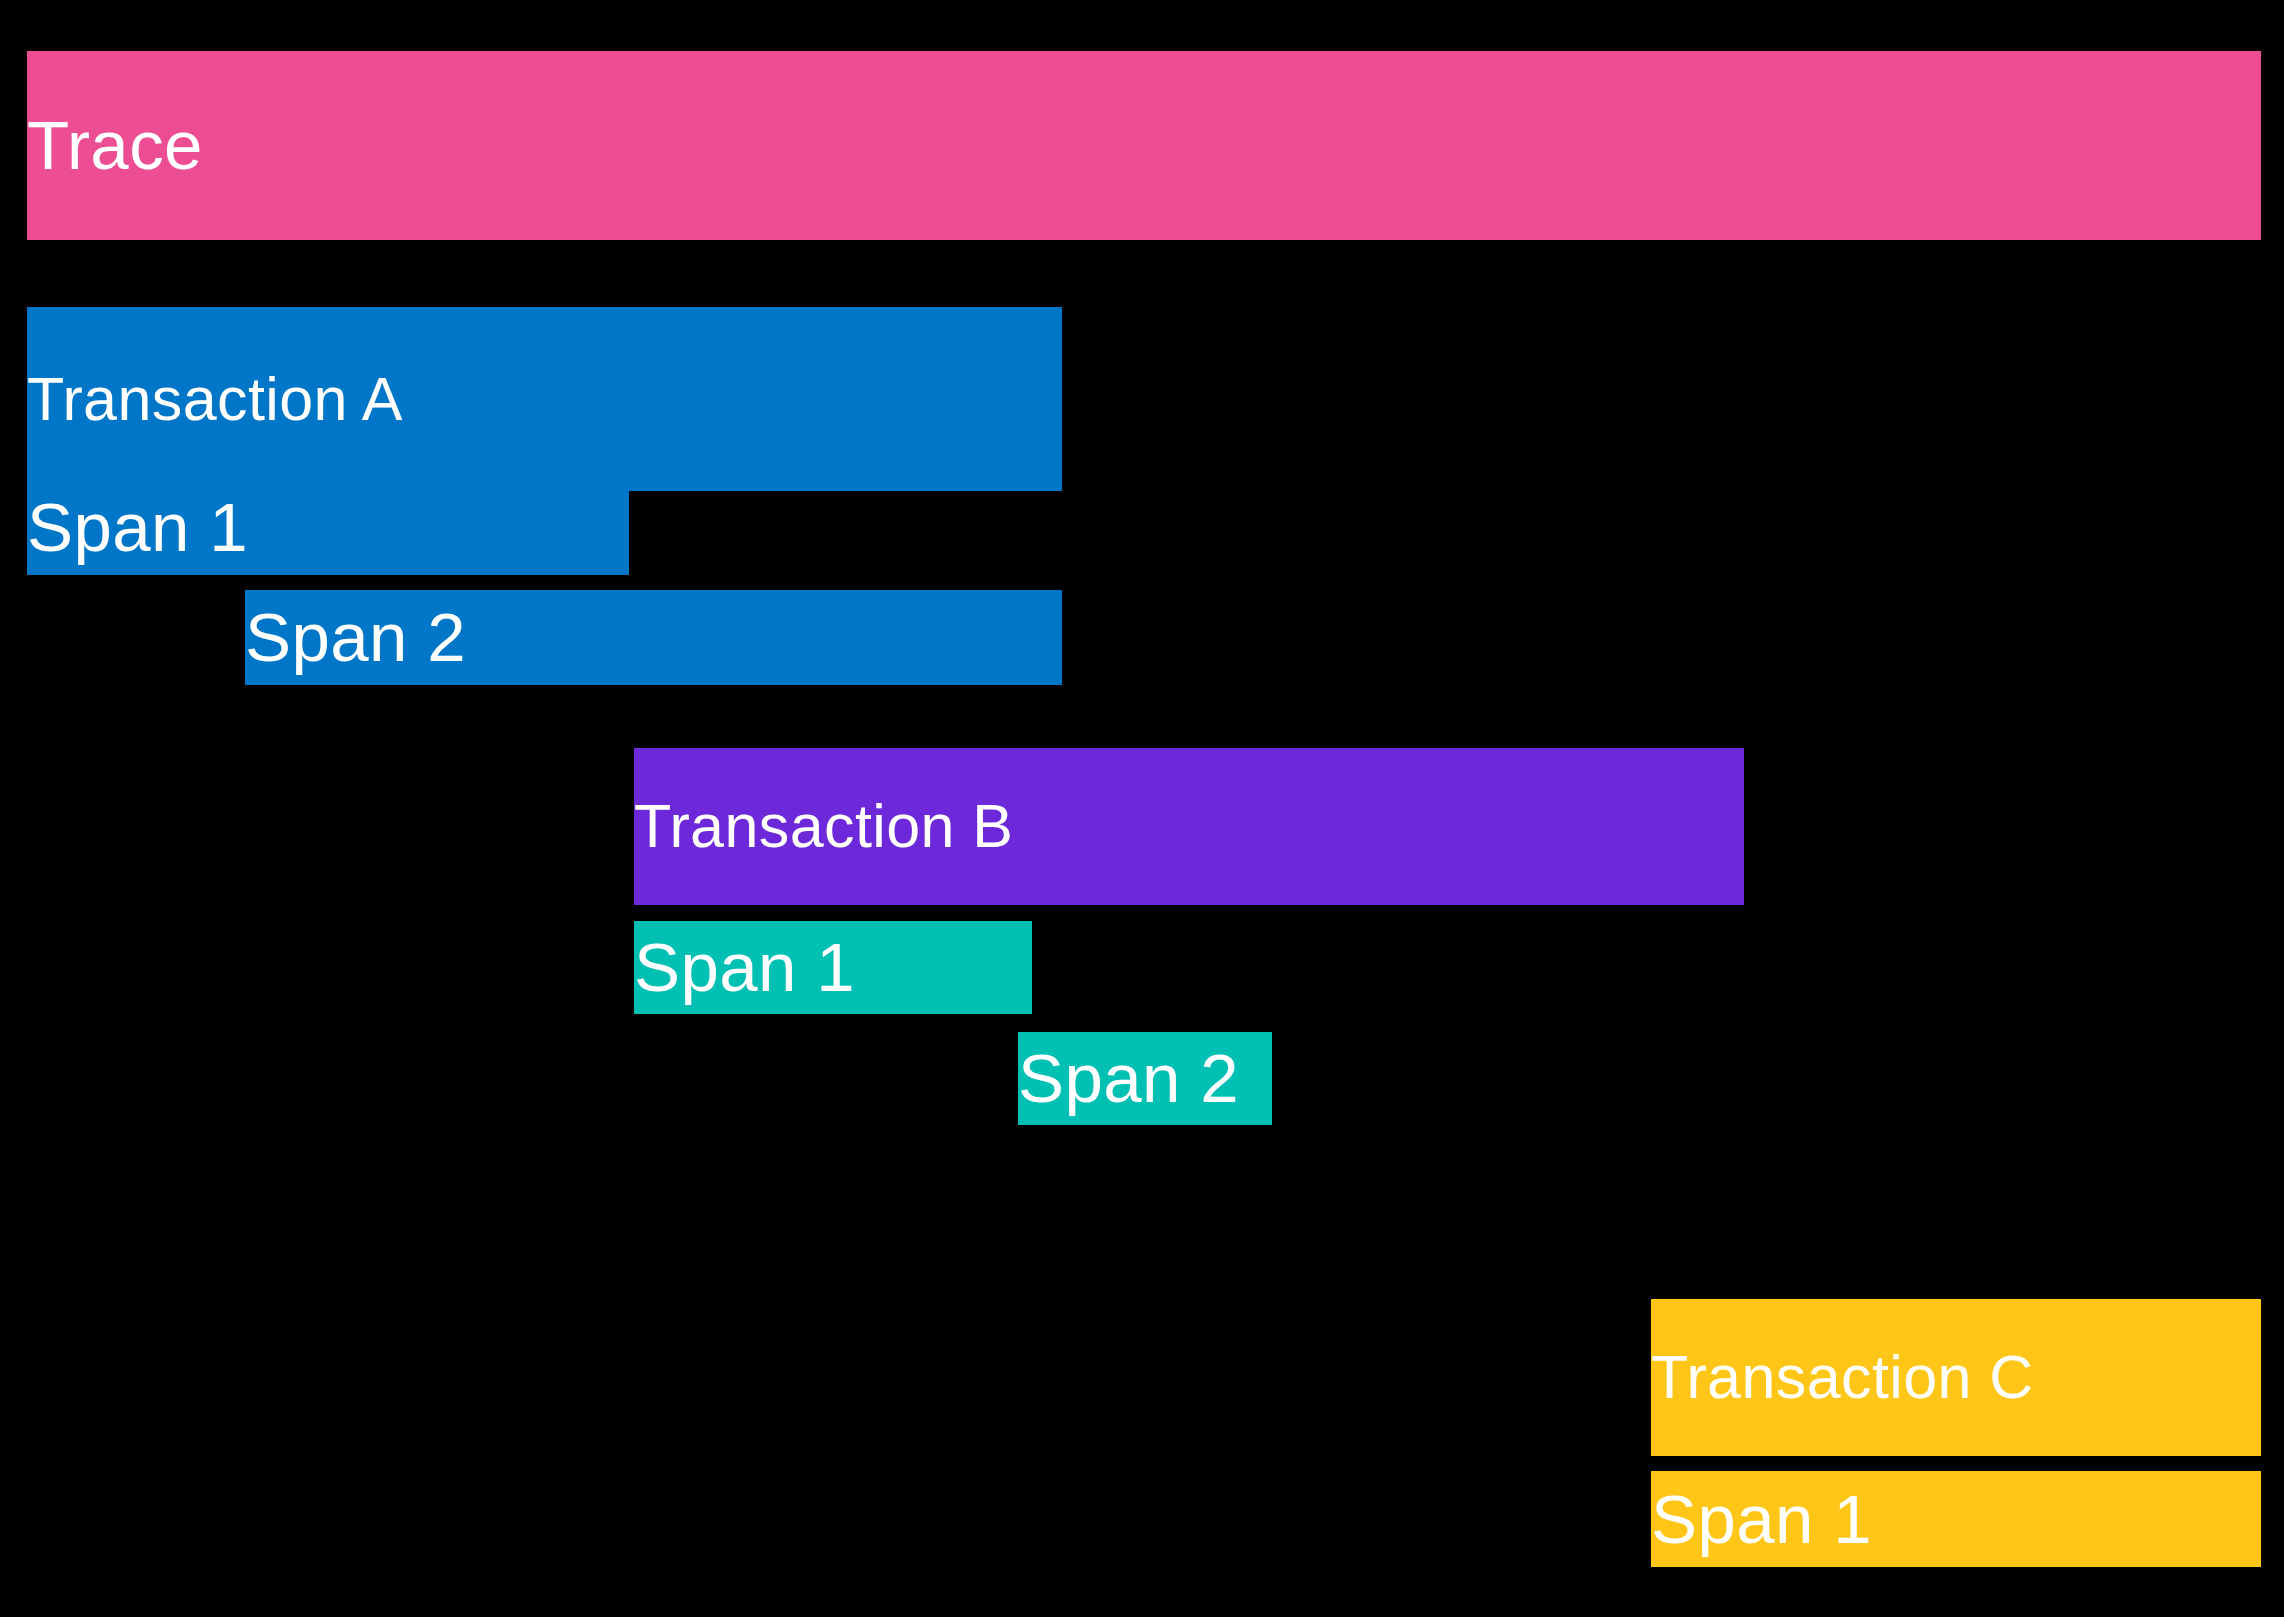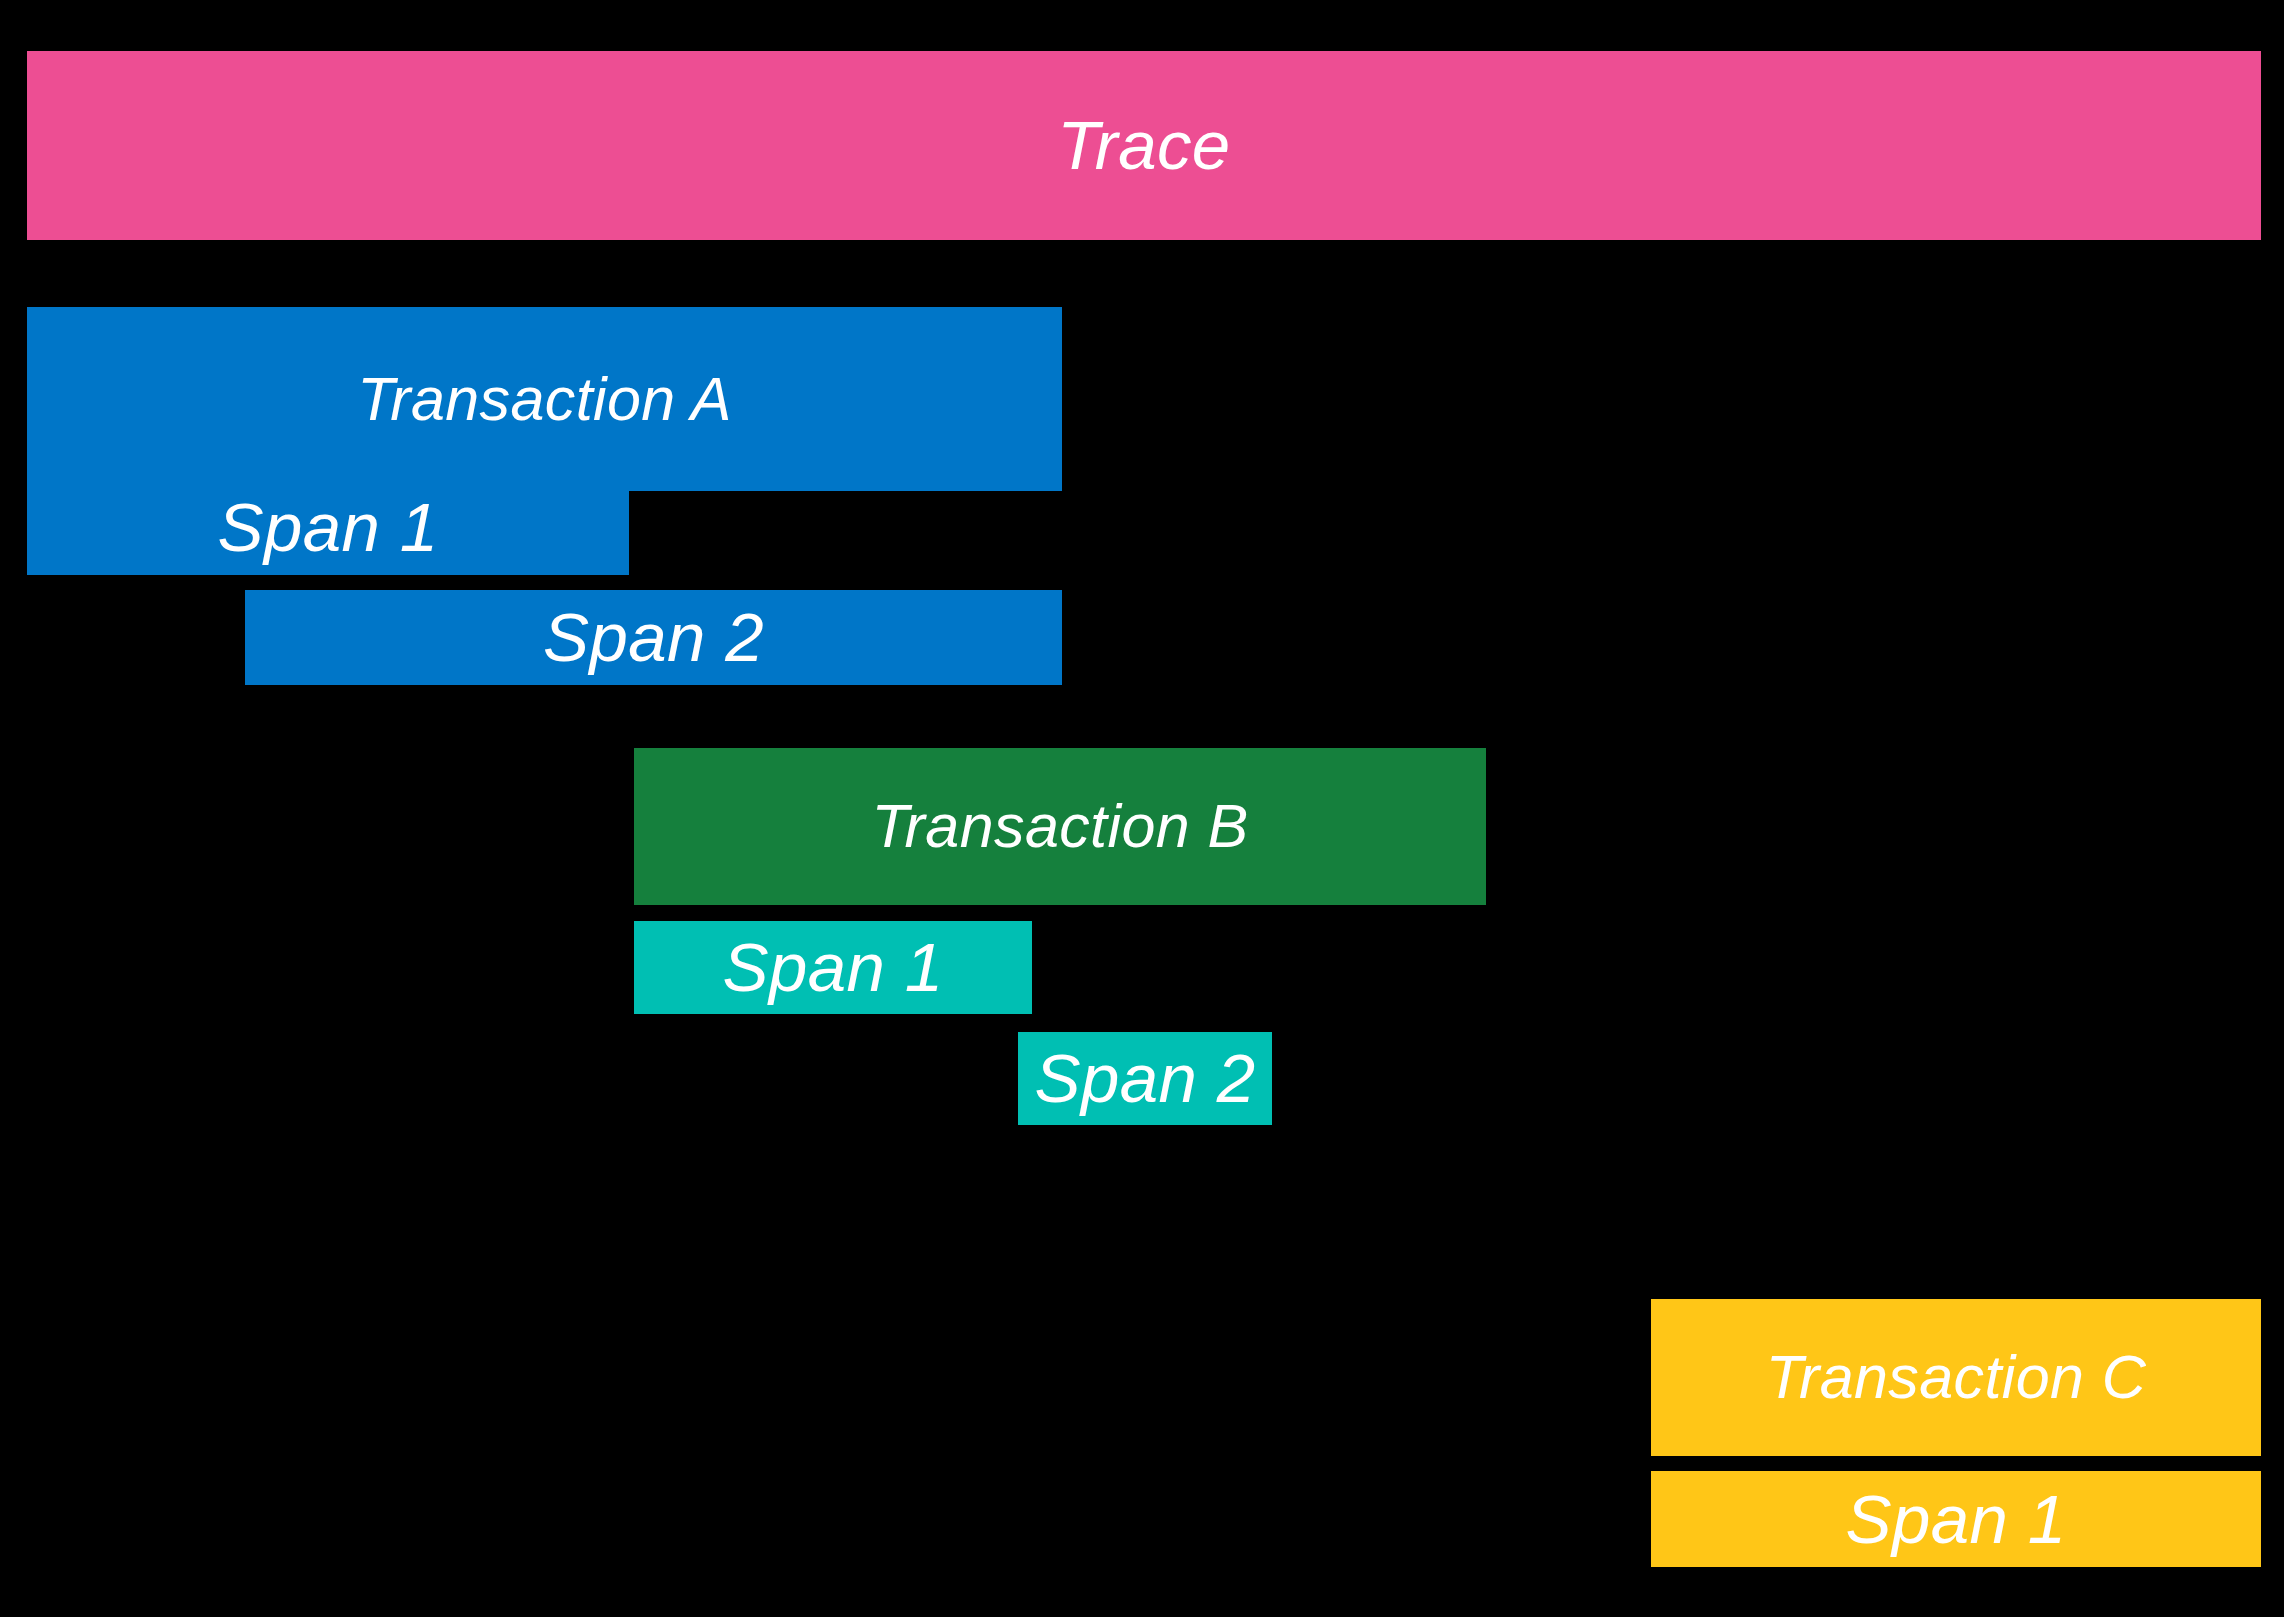--- a/index.html
+++ b/index.html
@@ -15,27 +15,26 @@
     position: relative;
     width: 2284px;
     height: 1618px;
     background: #000000;
     overflow: hidden;
   }
   .bar {
     position: absolute;
     display: flex;
     align-items: center;
-    justify-content: center;
+    justify-content: flex-start;
     color: #ffffff;
     box-sizing: border-box;
     line-height: 1;
     white-space: nowrap;
     letter-spacing: 0.4px;
-    font-style: italic;
   }
   .bar .bar-label {
     display: block;
     text-align: center;
     color: #ffffff;
   }
   
   .lvl-trace       { font-size: 69px; }
   
   .lvl-transaction { font-size: 61px; }
@@ -51,21 +50,21 @@
     </div>
     <div class="bar lvl-transaction" style="left: 27px; top: 307px; width: 1035px; height: 184px; background: rgb(0, 118, 200);">
       <span class="bar-label">Transaction A</span>
     </div>
     <div class="bar lvl-span" style="left: 27px; top: 480px; width: 602px; height: 95px; background: rgb(0, 118, 200);">
       <span class="bar-label">Span 1</span>
     </div>
     <div class="bar lvl-span" style="left: 245px; top: 590px; width: 817px; height: 95px; background: rgb(0, 118, 200);">
       <span class="bar-label">Span 2</span>
     </div>
-    <div class="bar lvl-transaction" style="left: 634px; top: 748px; width: 852px; height: 157px; background: #15803d;">
+    <div class="bar lvl-transaction" style="left: 634px; top: 748px; width: 1110px; height: 157px; background: #6d28d9;">
       <span class="bar-label">Transaction B</span>
     </div>
     <div class="bar lvl-span" style="left: 634px; top: 921px; width: 398px; height: 93px; background: rgb(0, 191, 179);">
       <span class="bar-label">Span 1</span>
     </div>
     <div class="bar lvl-span" style="left: 1018px; top: 1032px; width: 254px; height: 93px; background: rgb(0, 191, 179);">
       <span class="bar-label">Span 2</span>
     </div>
     <div class="bar lvl-transaction" style="left: 1651px; top: 1299px; width: 610px; height: 157px; background: rgb(255, 198, 23);">
       <span class="bar-label">Transaction C</span>

